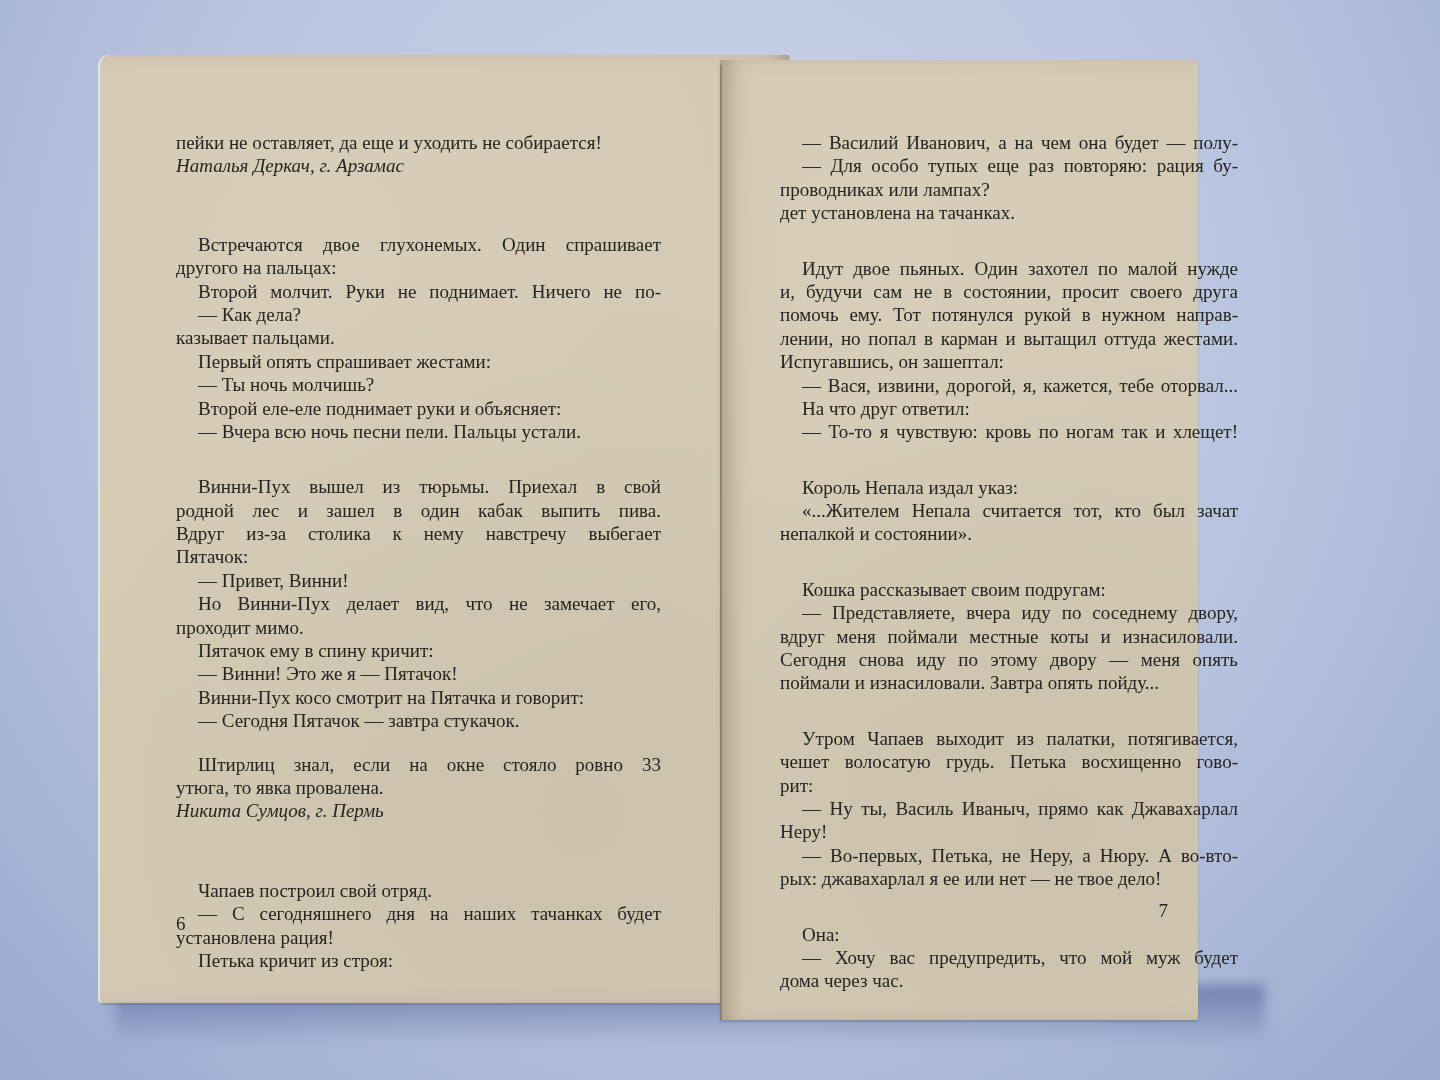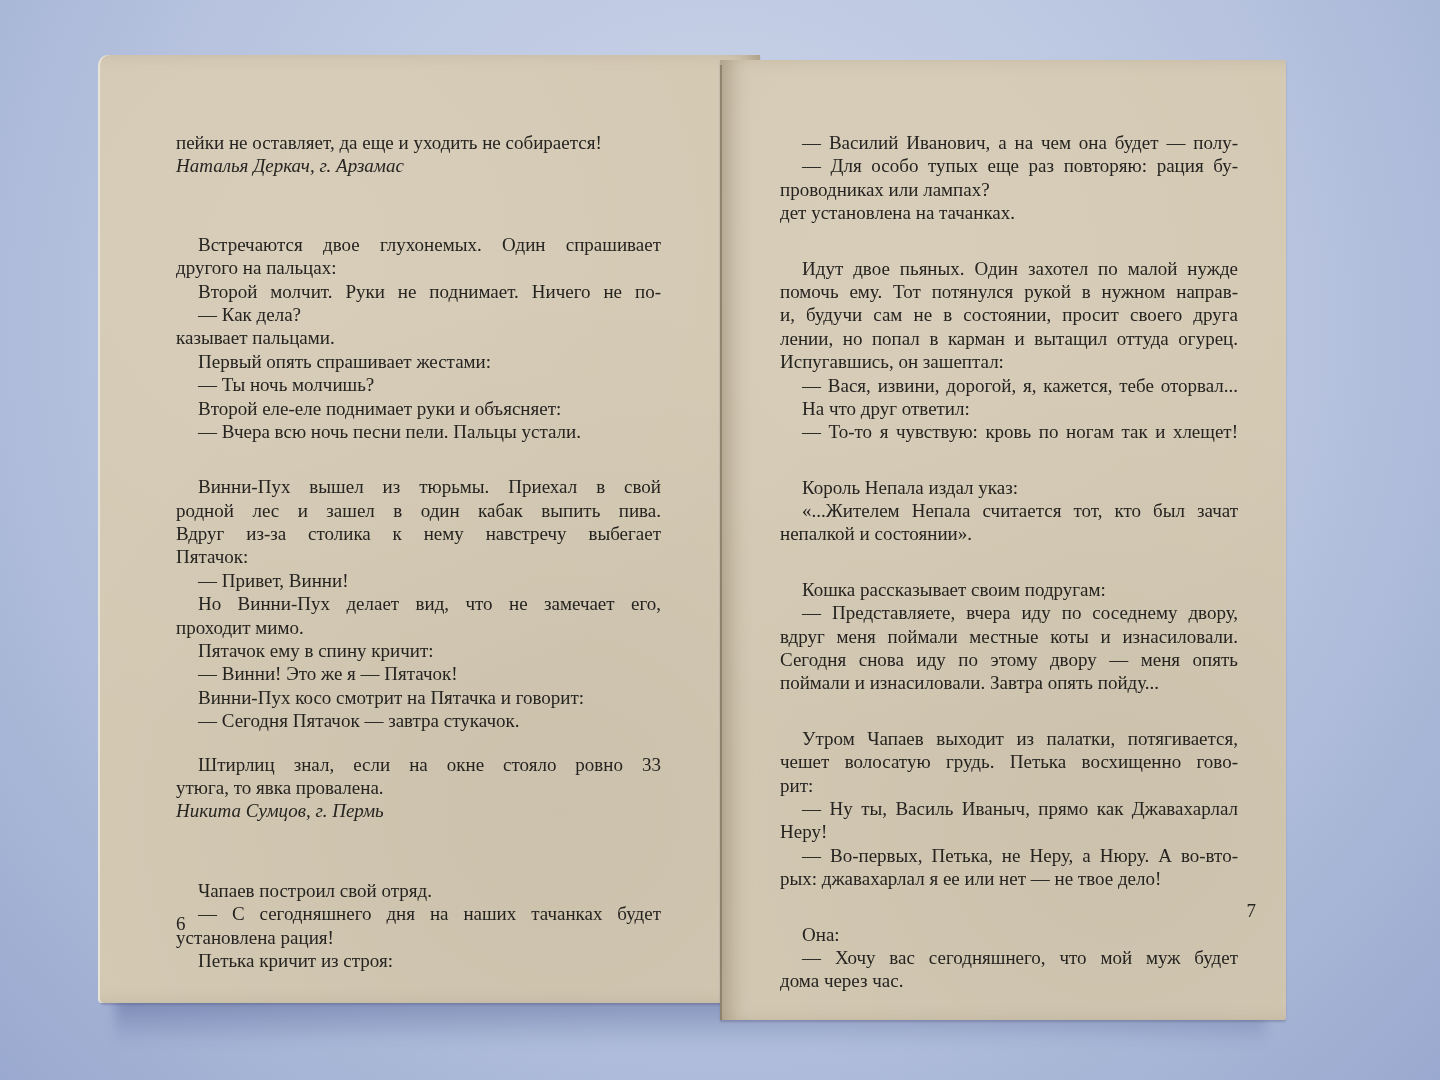--- a/index.html
+++ b/index.html
@@ -38,24 +38,25 @@
       radial-gradient(circle at 30% 20%, rgba(255,255,255,0.08), rgba(0,0,0,0) 60%),
       radial-gradient(circle at 70% 80%, rgba(0,0,0,0.04), rgba(0,0,0,0) 60%);
     color: #262421;
   }
   .page-left {
     left: 0;
     width: 660px;
     height: 948px;
     border-radius: 10px 0 0 4px;
     box-shadow: inset -18px 0 22px -10px rgba(110,95,70,0.45), -2px 0 0 #e9e4d8, 0 2px 2px rgba(90,90,120,0.35);
+    padding-left: 29px;
   }
   .page-right {
     left: 620px;
-    width: 566px;
+    width: 478px;
     height: 960px;
     top: 5px;
     border-radius: 0 2px 2px 0;
     box-shadow: inset 18px 0 22px -10px rgba(110,95,70,0.45), 0 2px 2px rgba(90,90,120,0.35);
   }
   .gutter-line {
     position: absolute;
     left: 620px;
     top: 10px;
     width: 2px;
@@ -148,23 +149,23 @@
 
   <div class="page page-right">
     <div class="text-block right-text">
       <span class="line indent">— Василий Иванович, а на чем она будет — полу-</span>
       <span class="line indent">— Для особо тупых еще раз повторяю: рация бу-</span>
       <span class="line last">проводниках или лампах?</span>
       <span class="line last">дет установлена на тачанках.</span>
       <div class="gap"></div>
 
       <span class="line indent">Идут двое пьяных. Один захотел по малой нужде</span>
+      <span class="line">и, будучи сам не в состоянии, просит своего друга</span>
       <span class="line">помочь ему. Тот потянулся рукой в нужном направ-</span>
-      <span class="line">и, будучи сам не в состоянии, просит своего друга</span>
-      <span class="line">лении, но попал в карман и вытащил оттуда огурец.</span>
+      <span class="line">лении, но попал в карман и вытащил оттуда жестами.</span>
       <span class="line last">Испугавшись, он зашептал:</span>
       <span class="line indent">— Вася, извини, дорогой, я, кажется, тебе оторвал...</span>
       <span class="line indent last">На что друг ответил:</span>
       <span class="line indent">— То-то я чувствую: кровь по ногам так и хлещет!</span>
       <div class="gap"></div>
 
       <span class="line indent last">Король Непала издал указ:</span>
       <span class="line indent">«...Жителем Непала считается тот, кто был зачат</span>
       <span class="line last">непалкой и состоянии».</span>
       <div class="gap"></div>
@@ -179,20 +180,20 @@
       <span class="line indent">Утром Чапаев выходит из палатки, потягивается,</span>
       <span class="line">чешет волосатую грудь. Петька восхищенно гово-</span>
       <span class="line last">рит:</span>
       <span class="line indent">— Ну ты, Василь Иваныч, прямо как Джавахарлал</span>
       <span class="line last">Неру!</span>
       <span class="line indent">— Во-первых, Петька, не Неру, а Нюру. А во-вто-</span>
       <span class="line last">рых: джавахарлал я ее или нет — не твое дело!</span>
       <div class="gap"></div>
 
       <span class="line indent last">Она:</span>
-      <span class="line indent">— Хочу вас сегодняшнего, что мой муж будет</span>
+      <span class="line indent">— Хочу вас предупредить, что мой муж будет</span>
       <span class="line last">дома через час.</span>
     </div>
     <div class="folio folio-right">7</div>
   </div>
 
   <div class="gutter-line"></div>
 </div>
 
 </body></html>

